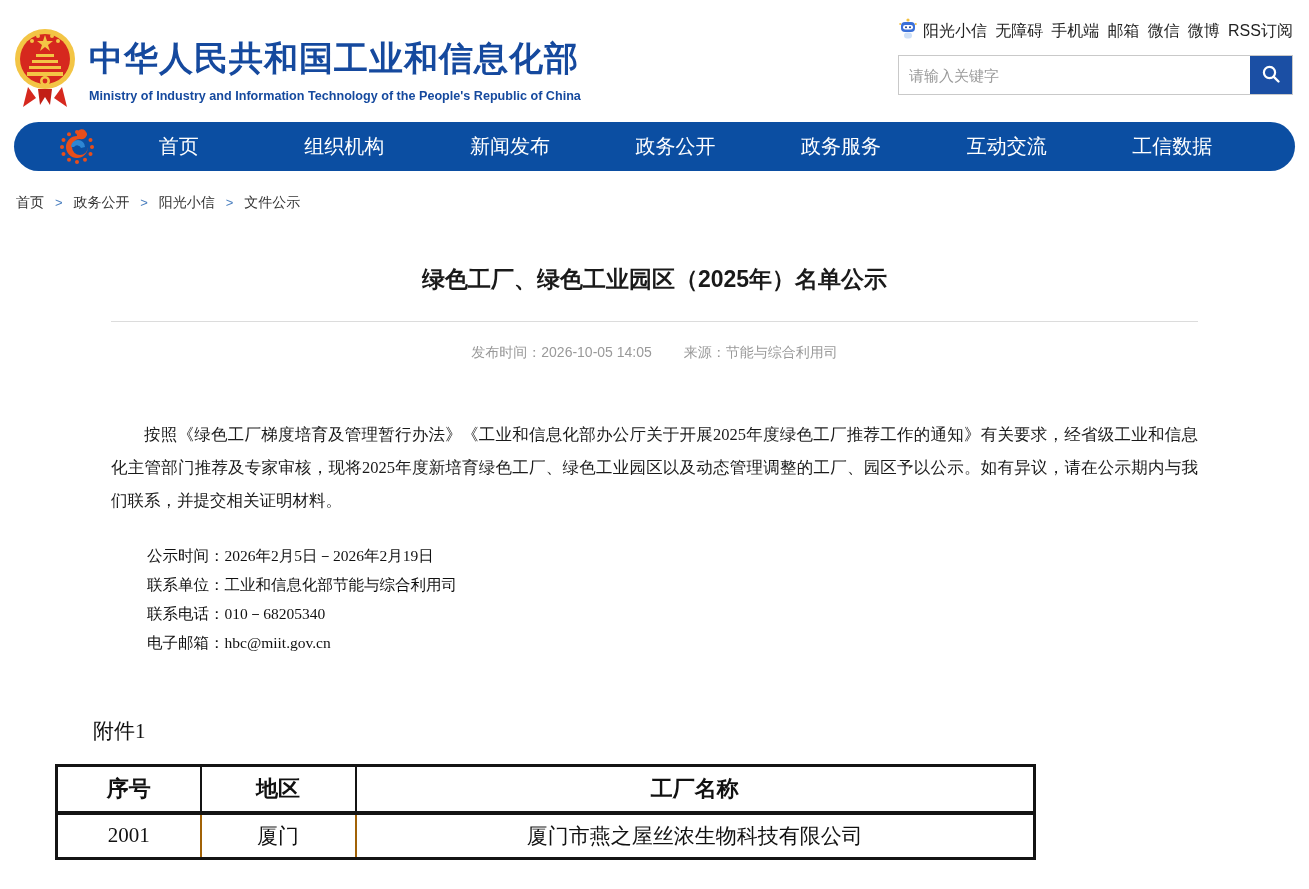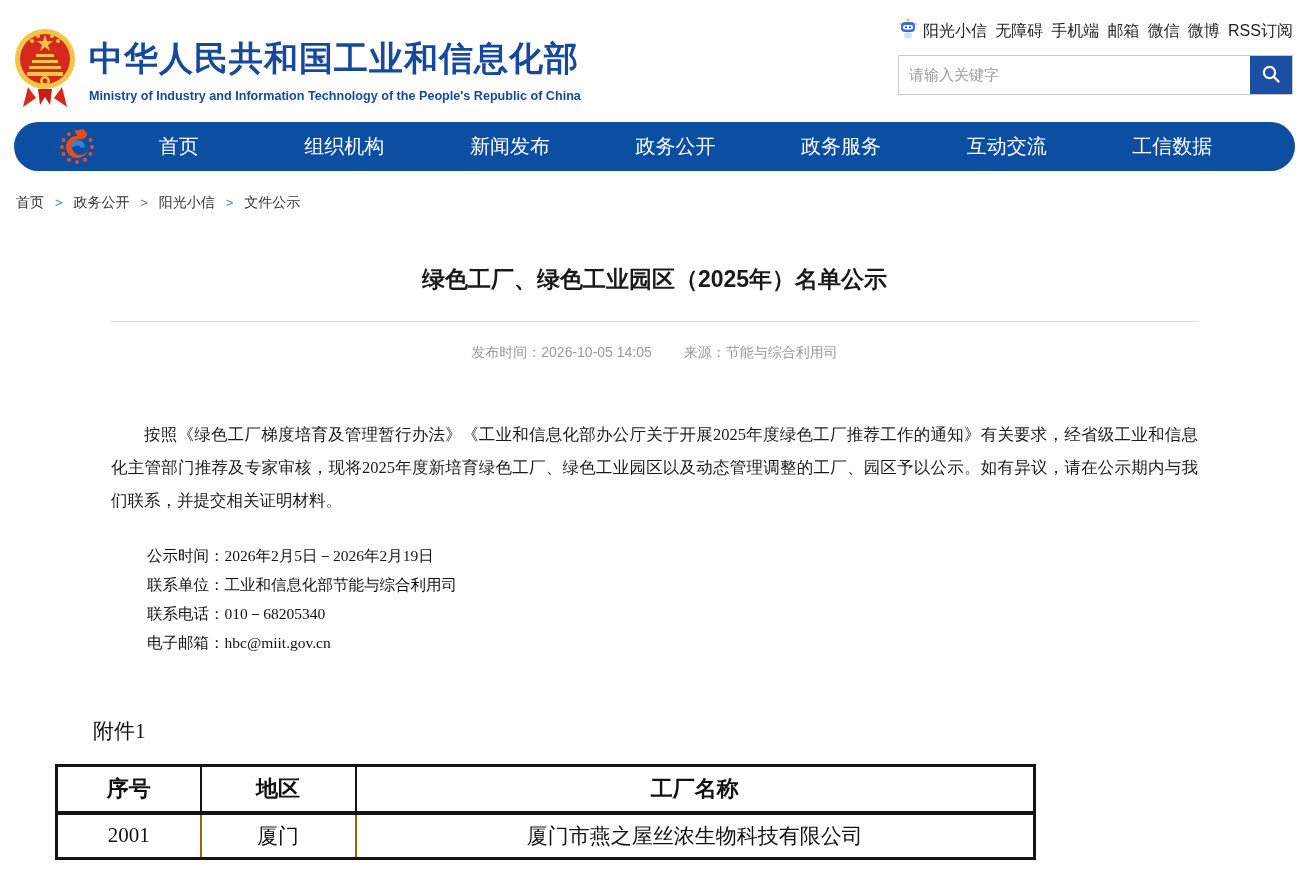--- a/index.html
+++ b/index.html
@@ -12,21 +12,21 @@
   .brand-text .cn { font-size:34px; font-weight:bold; color:#15499e; letter-spacing:1px; }
   .brand-text .en { font-size:12.6px; font-weight:bold; color:#15499e; margin-top:7px; }
 
   .header-right { width:395px; display:flex; flex-direction:column; margin-top:3px; }
   .top-links { display:flex; align-items:center; justify-content:space-between;
     font-size:16px; color:#222; height:24px; }
   .top-links a { color:#222; text-decoration:none; white-space:nowrap; }
   .mascot-wrap { display:flex; align-items:center; gap:5px; }
   .search-bar { display:flex; height:40px; border:1px solid #c9c9c9; margin-top:12px; background:#fff; }
   .search-bar input { flex:1; border:none; outline:none; font-size:15px; padding:0 10px; color:#c2410c;
-    font-family:Liberation Serif, serif; }
+    font-family:Liberation Sans, sans-serif; }
   .search-bar input::placeholder { color:#9a9a9a; }
   .search-btn { width:42px; background:#1b4fa4; border:none; display:flex; align-items:center;
     justify-content:center; cursor:pointer; }
 
   
   .nav { margin:0 14px; height:49px; background:#0b4ea2; border-radius:25px;
     display:flex; align-items:center; }
   .nav-logo { margin-left:44px; display:flex; align-items:center; }
   .nav-items { flex:1; display:flex; margin-right:40px; }
   .nav-item { flex:1; text-align:center; color:#ffffff; font-size:20px; cursor:pointer; white-space:nowrap; }

